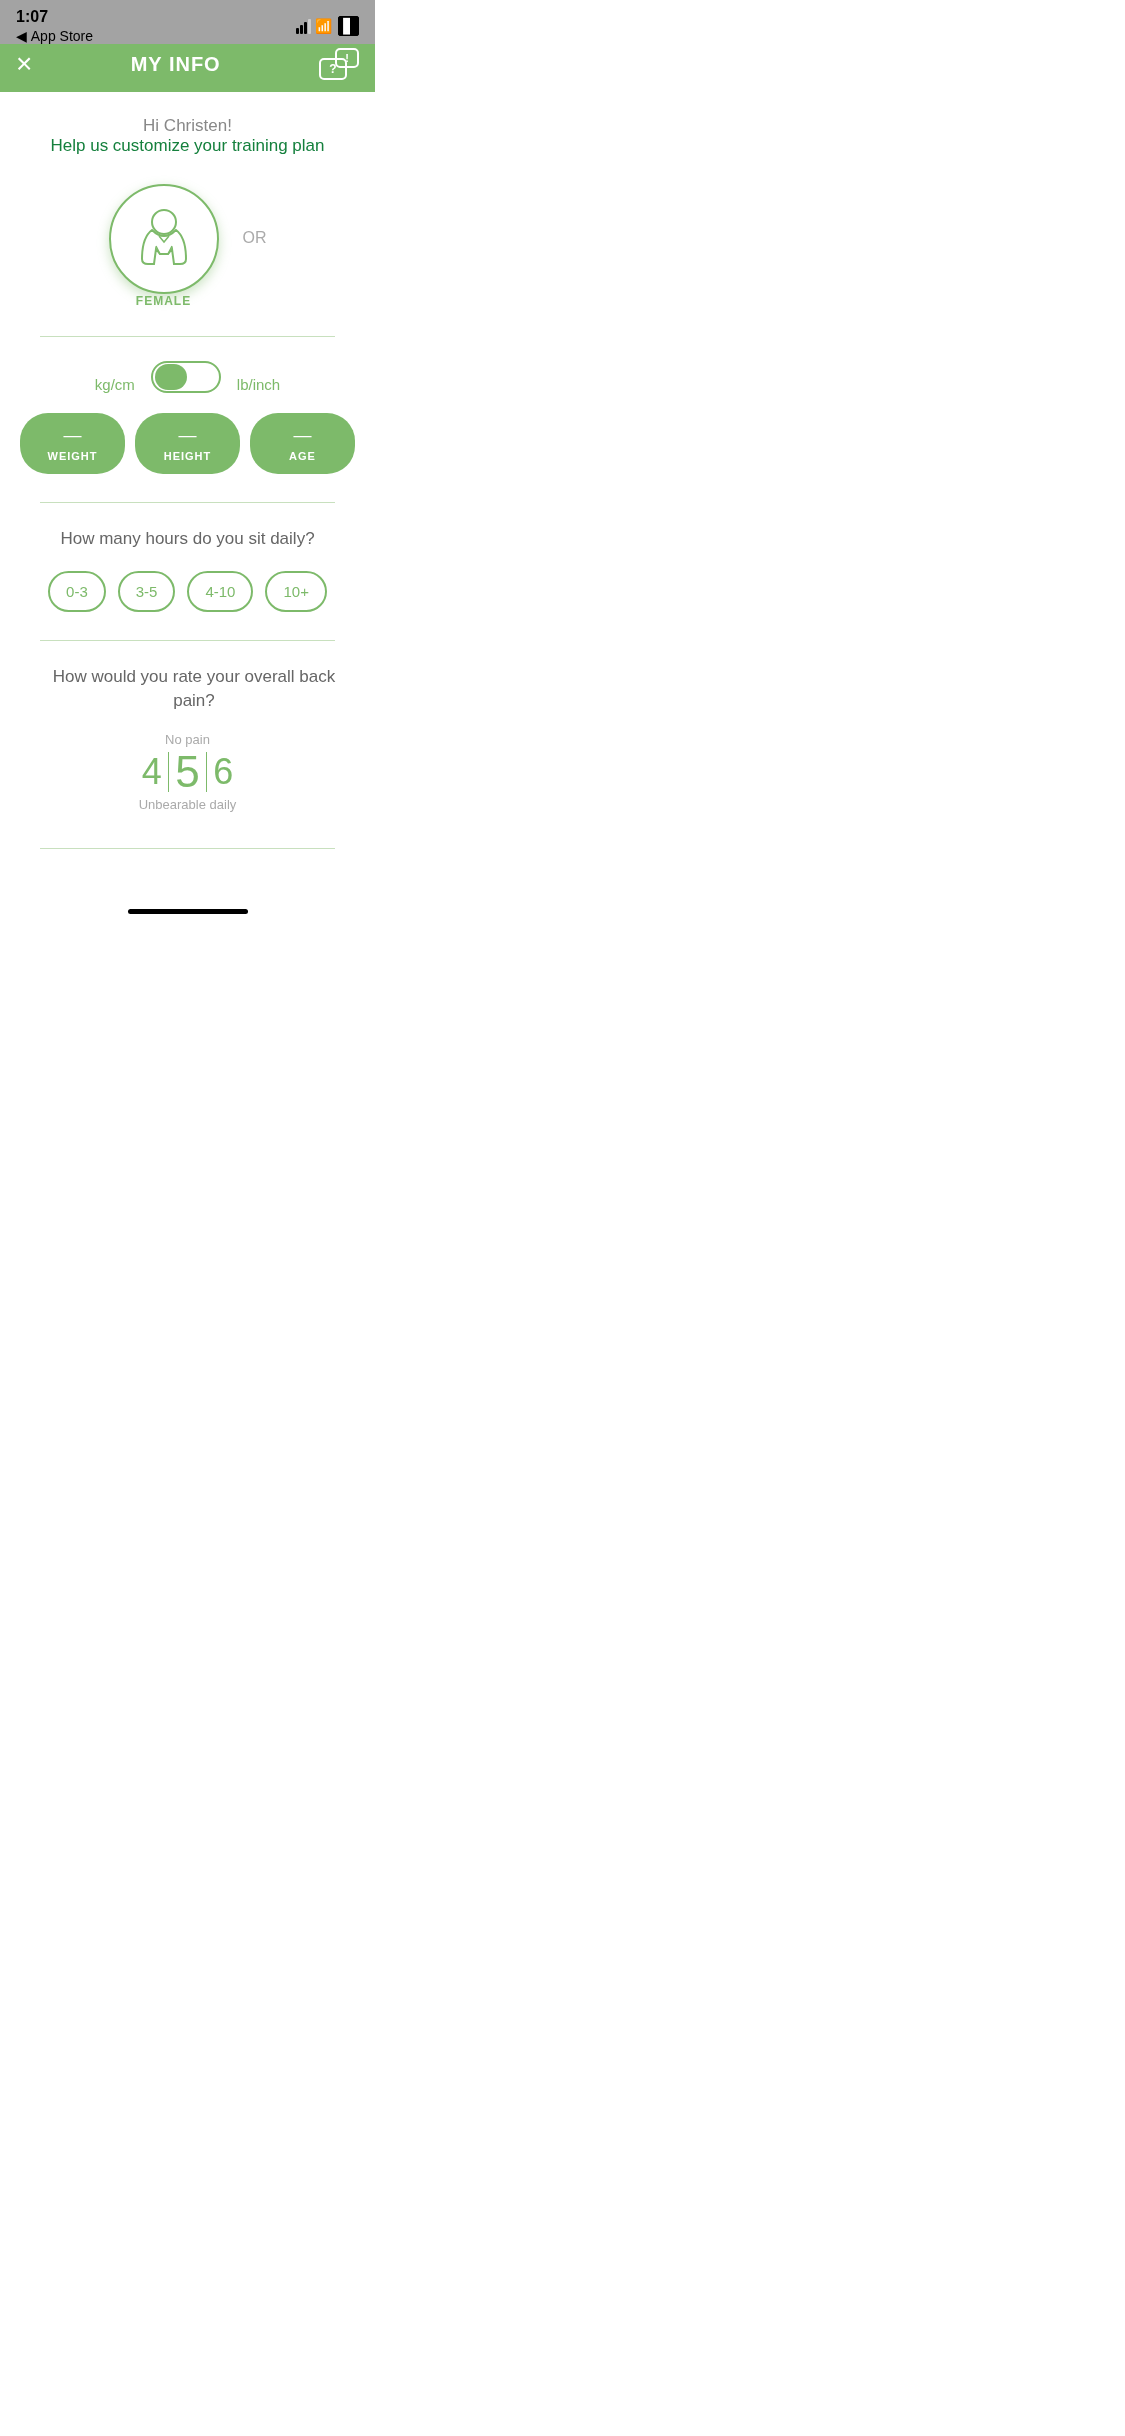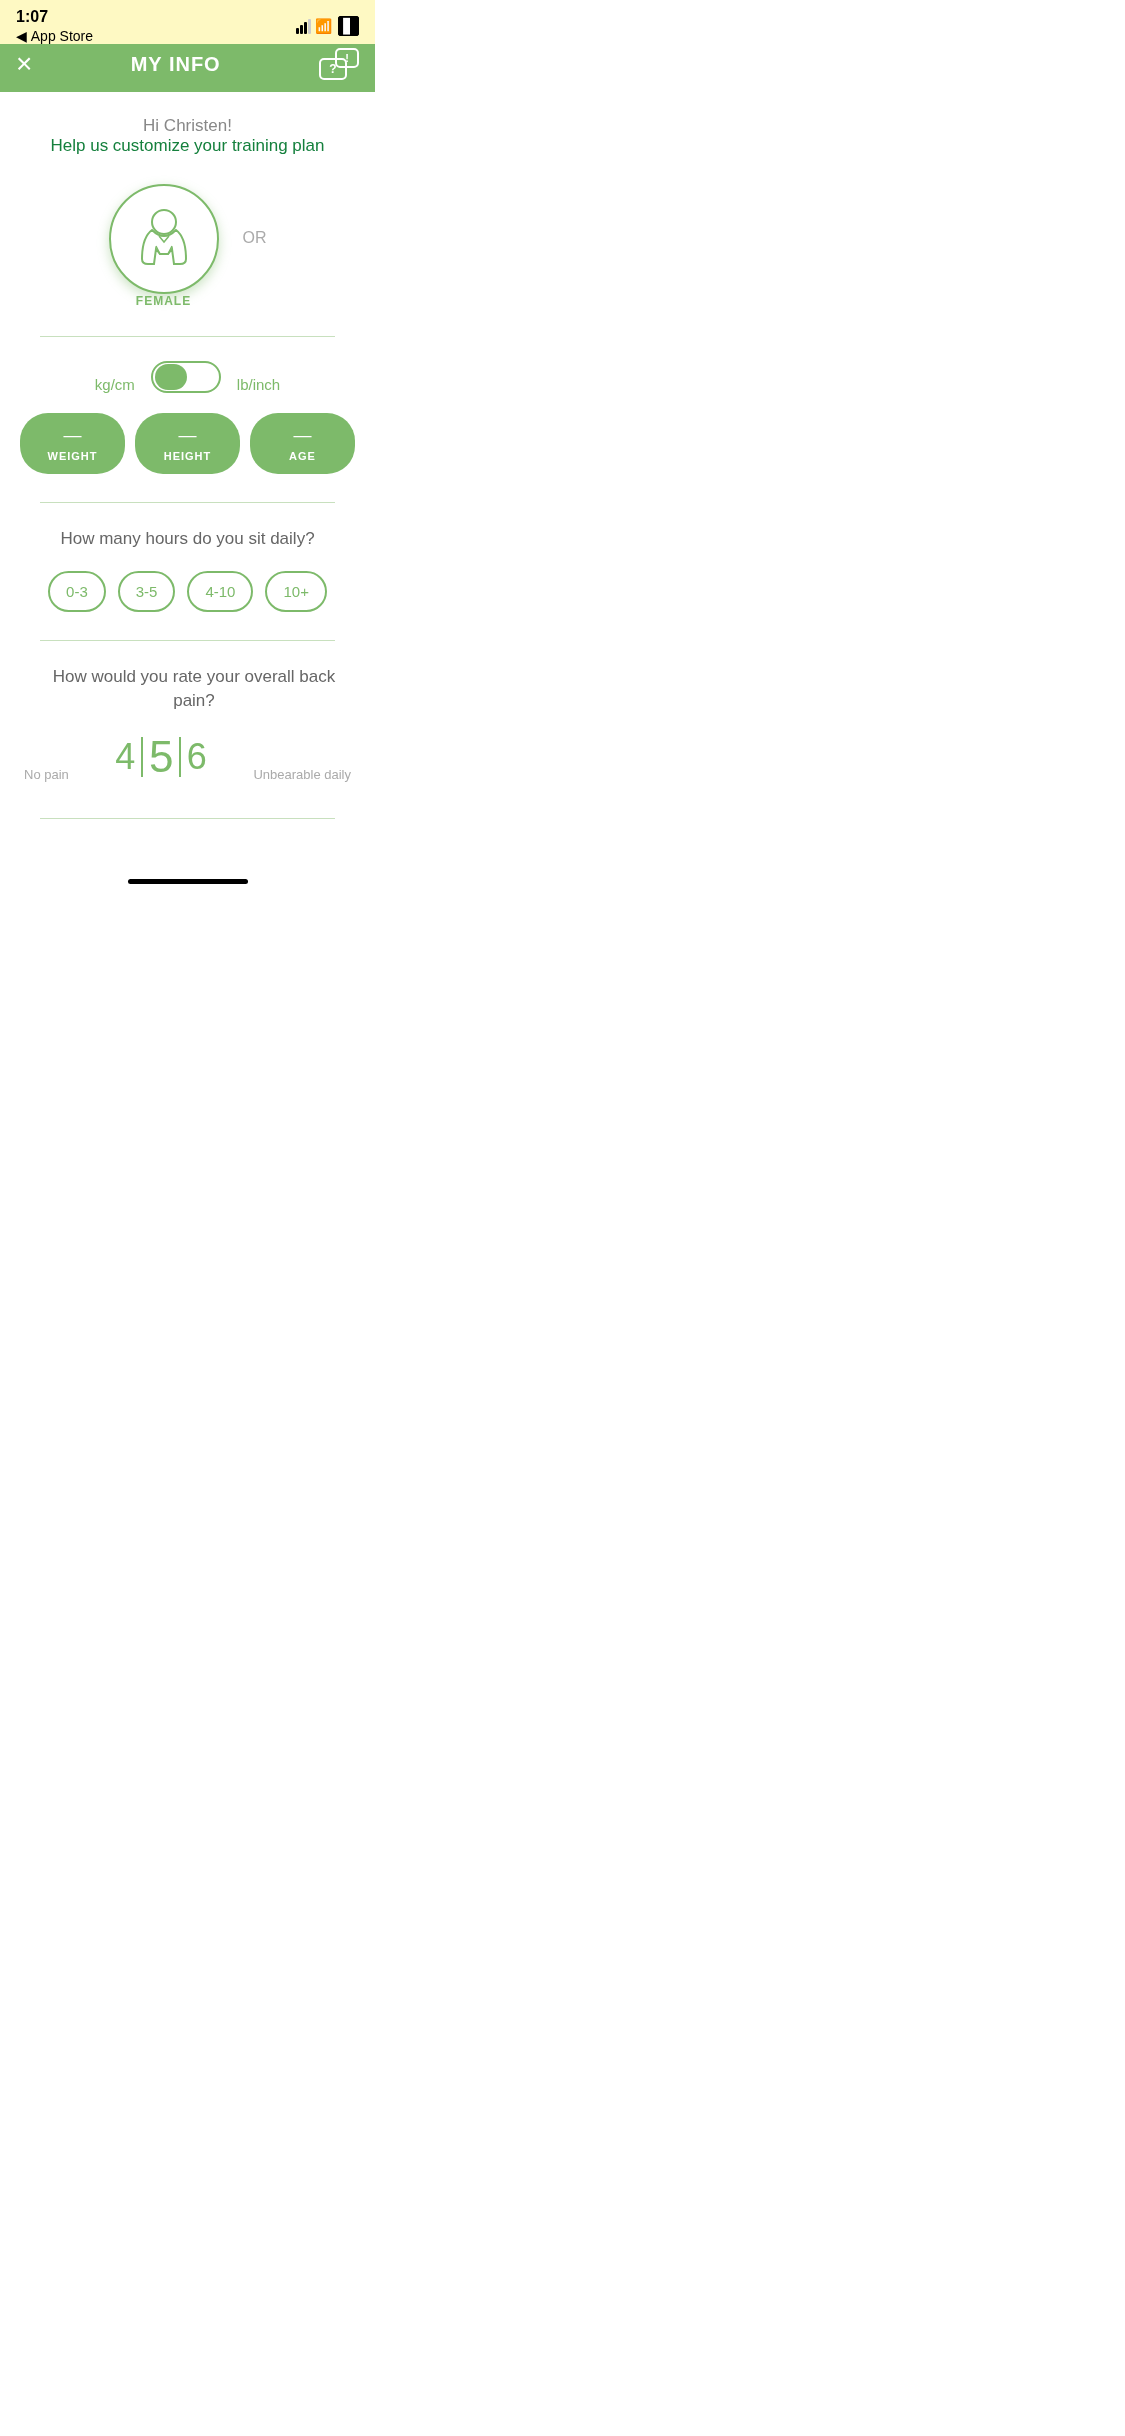--- a/index.html
+++ b/index.html
@@ -7,21 +7,21 @@
     body {
       font-family: -apple-system, BlinkMacSystemFont, 'Helvetica Neue', sans-serif;
       background: #fff;
       width: 375px;
       min-height: 812px;
       overflow-x: hidden;
     }
 
     
     .status-bar {
-      background: #fef9c3;
+      background: #a3a3a3;
       display: flex;
       justify-content: space-between;
       align-items: center;
       padding: 12px 16px 4px;
       height: 44px;
     }
     .status-time {
       font-size: 16px;
       font-weight: 600;
       color: #000;
@@ -225,24 +225,25 @@
 
     
     .pain-question {
       font-size: 17px;
       color: #666;
       margin-bottom: 20px;
       line-height: 1.4;
     }
     .pain-scale {
       display: flex;
-      align-items: flex-end;
+      align-items: center;
       justify-content: space-between;
       margin-bottom: 36px;
       padding: 0 4px;
+      flex-direction: column;
     }
     .pain-label {
       font-size: 13px;
       color: #aaa;
     }
     .pain-numbers {
       display: flex;
       align-items: center;
       gap: 0;
     }

